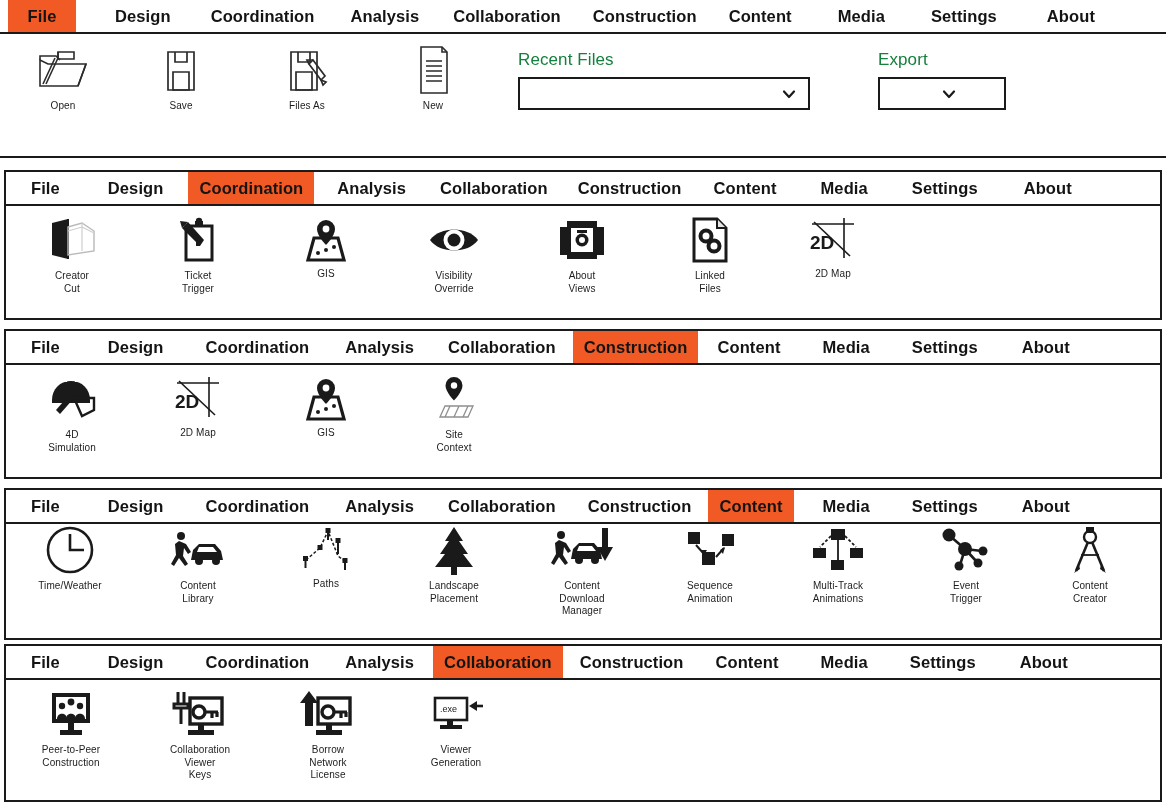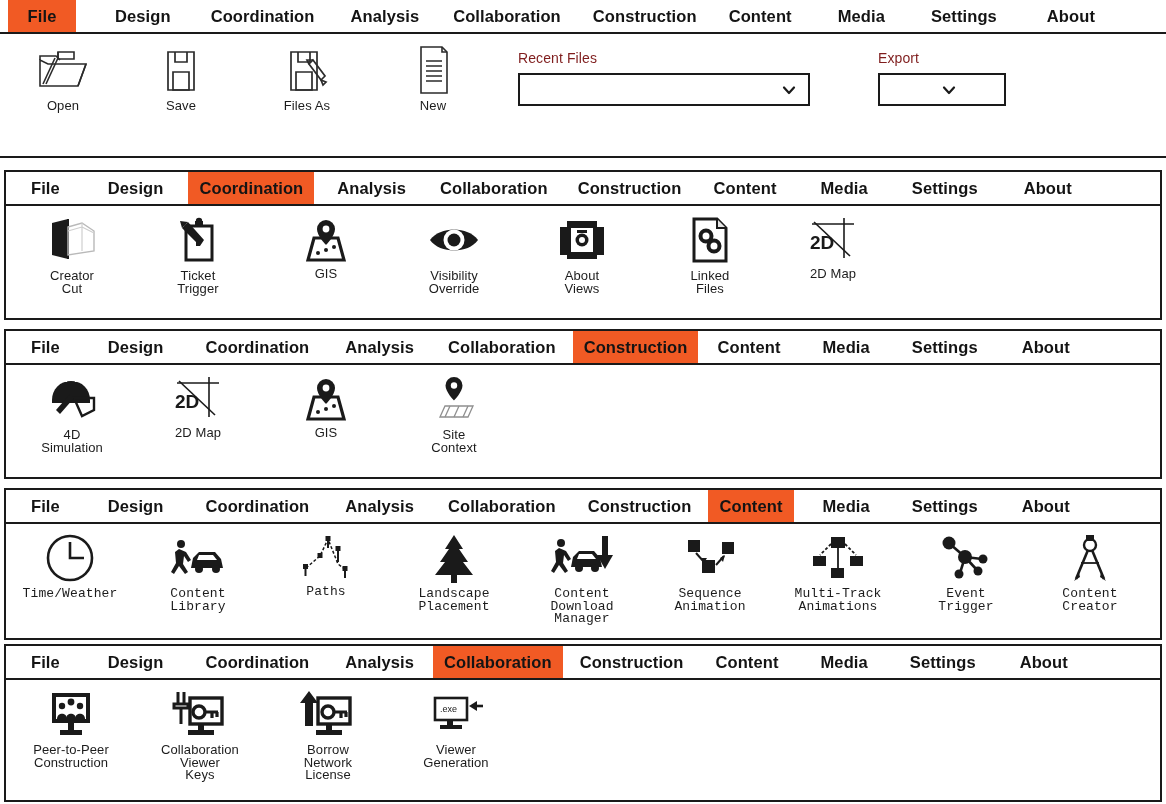--- a/index.html
+++ b/index.html
@@ -68,39 +68,39 @@
   .tool .glyph{
     display:flex;
     align-items:center;
     justify-content:center;
     height:52px;
     width:100%;
   }
   .tool .glyph svg{display:block;}
   .tool .cap{
     margin-top:4px;
-    font-size:13px;
+    font-size:10px;
     line-height:12.5px;
     color:#1c1c1c;
     text-align:center;
     white-space:pre-line;
     letter-spacing:.1px;
   }
   .tool.capmid .cap{margin-top:2px;}
 
   
   .field-group{
     display:flex;
     flex-direction:column;
     align-items:flex-start;
     flex:0 0 auto;
   }
   .field-label{
-    font-size:14px;
-    color:#7f1d1d;
+    font-size:17px;
+    color:#15803d;
     margin-bottom:7px;
     letter-spacing:.1px;
   }
   .combo{
     position:relative;
     box-sizing:border-box;
     border:2px solid #1a1a1a;
     background:#fff;
     height:33px;
   }
@@ -428,21 +428,21 @@
       <div class="menu-item" style="margin-left:20px;">Coordination</div>
       <div class="menu-item" style="margin-left:14px;">Analysis</div>
       <div class="menu-item" style="margin-left:12px;">Collaboration</div>
       <div class="menu-item" style="margin-left:10px;">Construction</div>
       <div class="menu-item active" style="margin-left:6px;">Content</div>
       <div class="menu-item" style="margin-left:18px;">Media</div>
       <div class="menu-item" style="margin-left:20px;">Settings</div>
       <div class="menu-item" style="margin-left:22px;">About</div>
     </div>
 
-    <div class="ribbon" style="padding-top:8px;font-family:Liberation Mono, monospace;">
+    <div class="ribbon" style="padding-top:0;">
 
       <div class="tool" style="width:128px;margin-left:0px;">
         <div class="glyph">
           <svg width="52" height="52" viewBox="0 0 52 52">
             <circle cx="26" cy="26" r="22" fill="none" stroke="#1a1a1a" stroke-width="2.6"></circle>
             <path d="M26 10 L26 26 L40 26" fill="none" stroke="#1a1a1a" stroke-width="2.6"></path>
           </svg>
         </div>
         <div class="cap">Time/Weather</div>
       </div>

